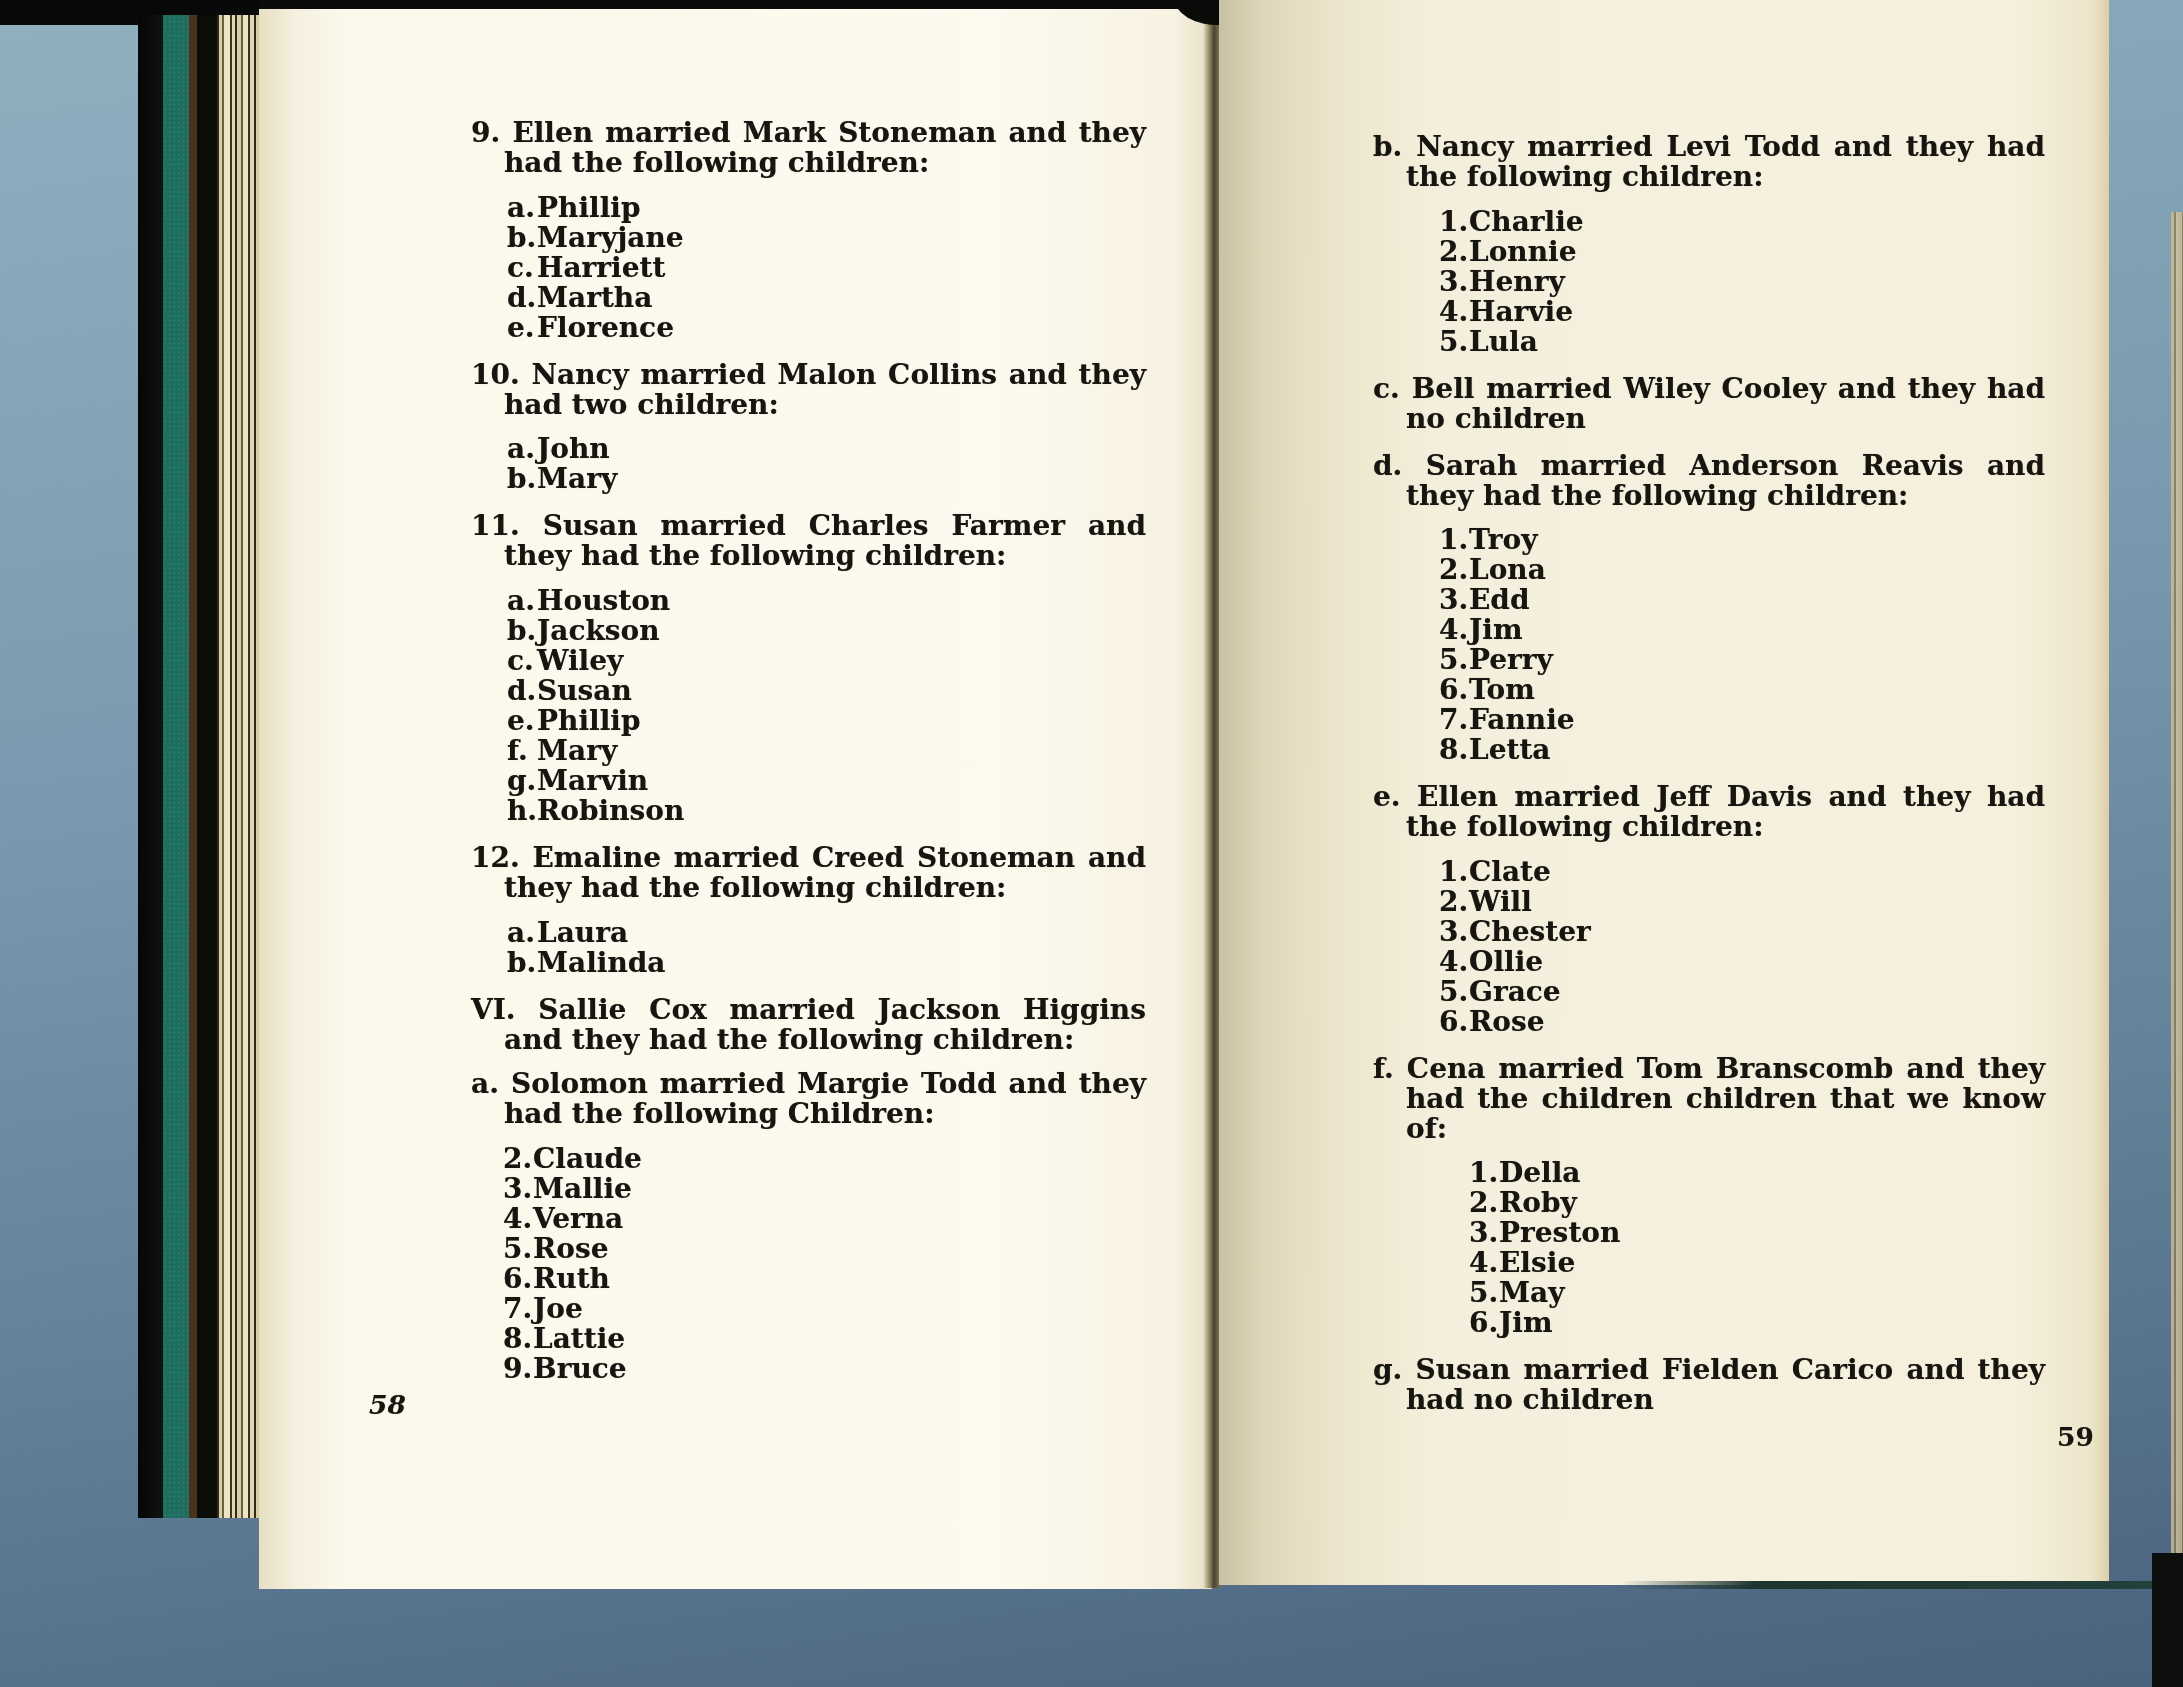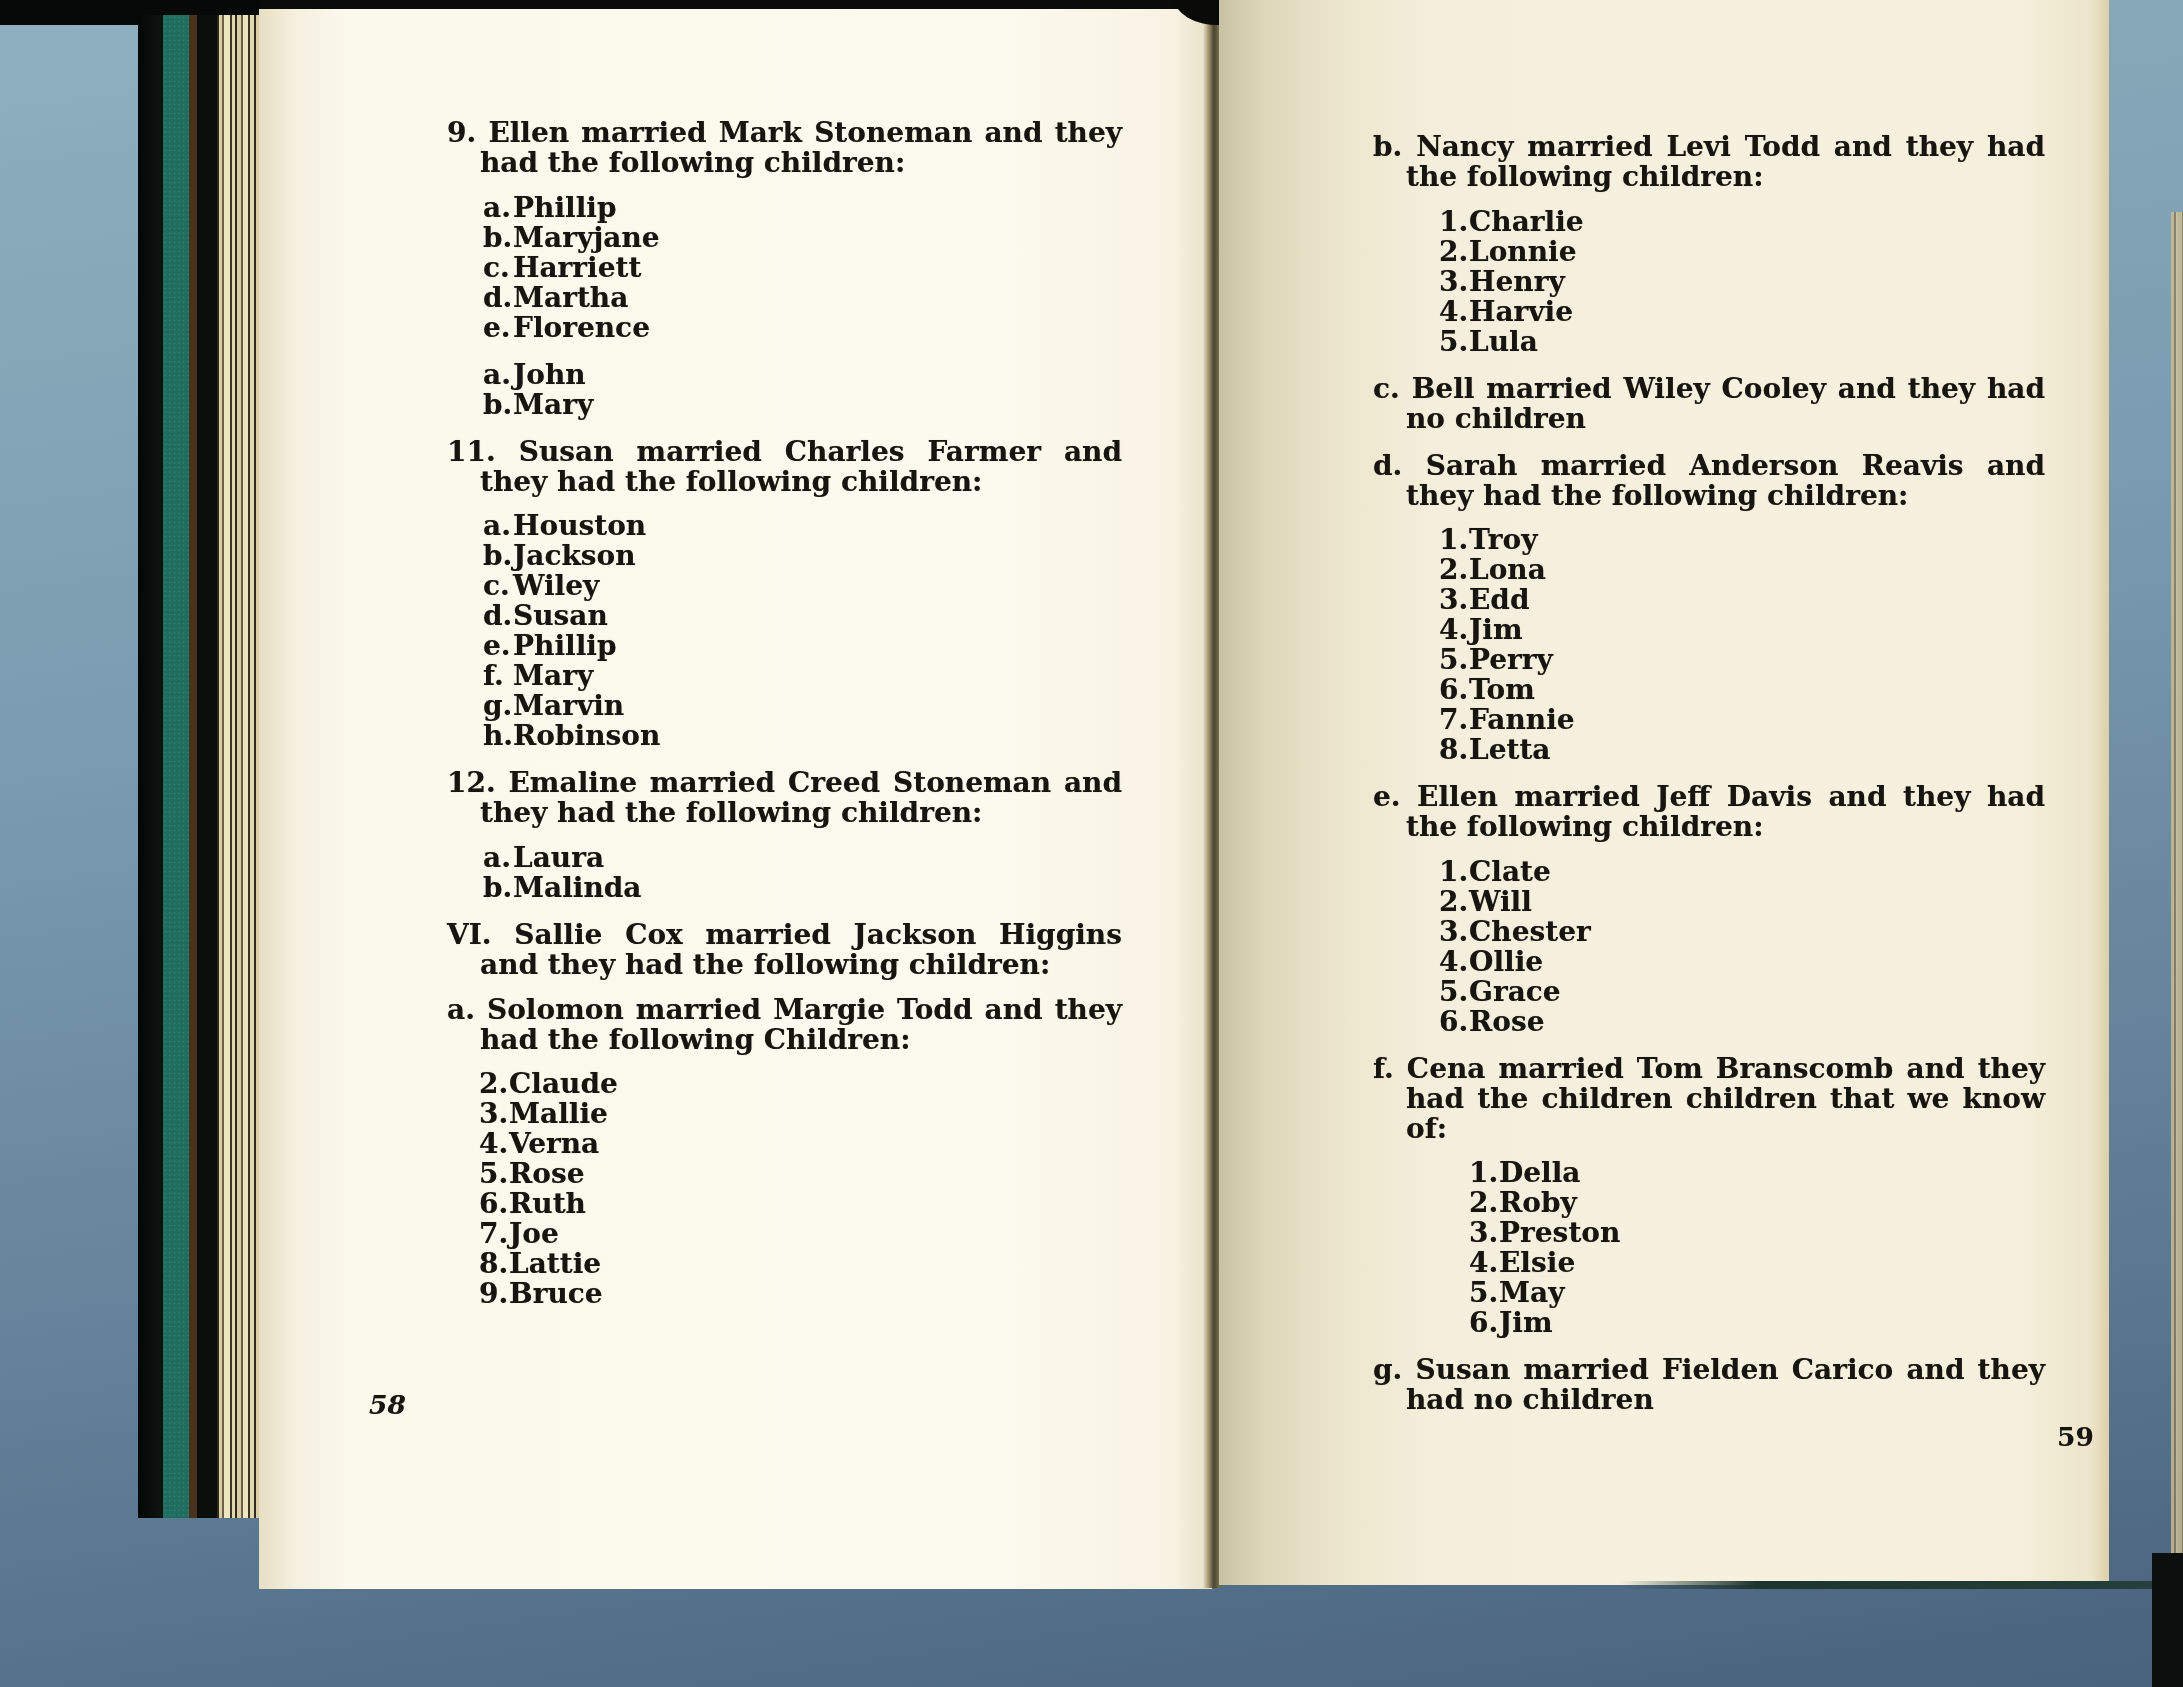--- a/index.html
+++ b/index.html
@@ -50,21 +50,21 @@
   }
   #corner-black-br{position:absolute;left:2152px;top:1553px;width:32px;height:134px;background:#0d0f0e;}
   
   .page-text{
     position:absolute;
     color:#17150f;
     font-size:28px;line-height:30px;font-weight:700;
     letter-spacing:0px;
     text-shadow:0 0 0.7px rgba(23,21,15,.45);
   }
-  #text-left{left:188px;top:109px;width:675px;}
+  #text-left{left:212px;top:109px;width:675px;}
   #text-right{left:154px;top:132px;width:672px;}
   .section{margin-bottom:17px;}
   .subsection{margin-top:14.6px;}
   .entry{text-align:justify;padding-left:33px;text-indent:-33px;}
   .child-list{margin-top:14.6px;}
   .item{white-space:nowrap;}
   .item-label{display:inline-block;width:30px;}
   .page-number{
     position:absolute;color:#17150f;font-size:26.5px;font-weight:700;
     text-shadow:0 0 0.7px rgba(23,21,15,.4);
@@ -91,20 +91,21 @@
           <div class="entry"><span class="entry-label">9.</span> <span class="entry-body">Ellen married Mark Stoneman and they had the following children:</span></div>
           <div class="child-list" style="margin-left: 36px;">
             <div class="item"><span class="item-label">a.</span><span class="item-text">Phillip</span></div>
             <div class="item"><span class="item-label">b.</span><span class="item-text">Maryjane</span></div>
             <div class="item"><span class="item-label">c.</span><span class="item-text">Harriett</span></div>
             <div class="item"><span class="item-label">d.</span><span class="item-text">Martha</span></div>
             <div class="item"><span class="item-label">e.</span><span class="item-text">Florence</span></div>
           </div>
         </div>
         <div class="section">
+          <div class="entry"><span class="entry-label">10.</span> <span class="entry-body">Nancy married Malon Collins and they had two children:</span></div>
           <div class="child-list" style="margin-left: 36px;">
             <div class="item"><span class="item-label">a.</span><span class="item-text">John</span></div>
             <div class="item"><span class="item-label">b.</span><span class="item-text">Mary</span></div>
           </div>
         </div>
         <div class="section">
           <div class="entry"><span class="entry-label">11.</span> <span class="entry-body">Susan married Charles Farmer and they had the following children:</span></div>
           <div class="child-list" style="margin-left: 36px;">
             <div class="item"><span class="item-label">a.</span><span class="item-text">Houston</span></div>
             <div class="item"><span class="item-label">b.</span><span class="item-text">Jackson</span></div>

